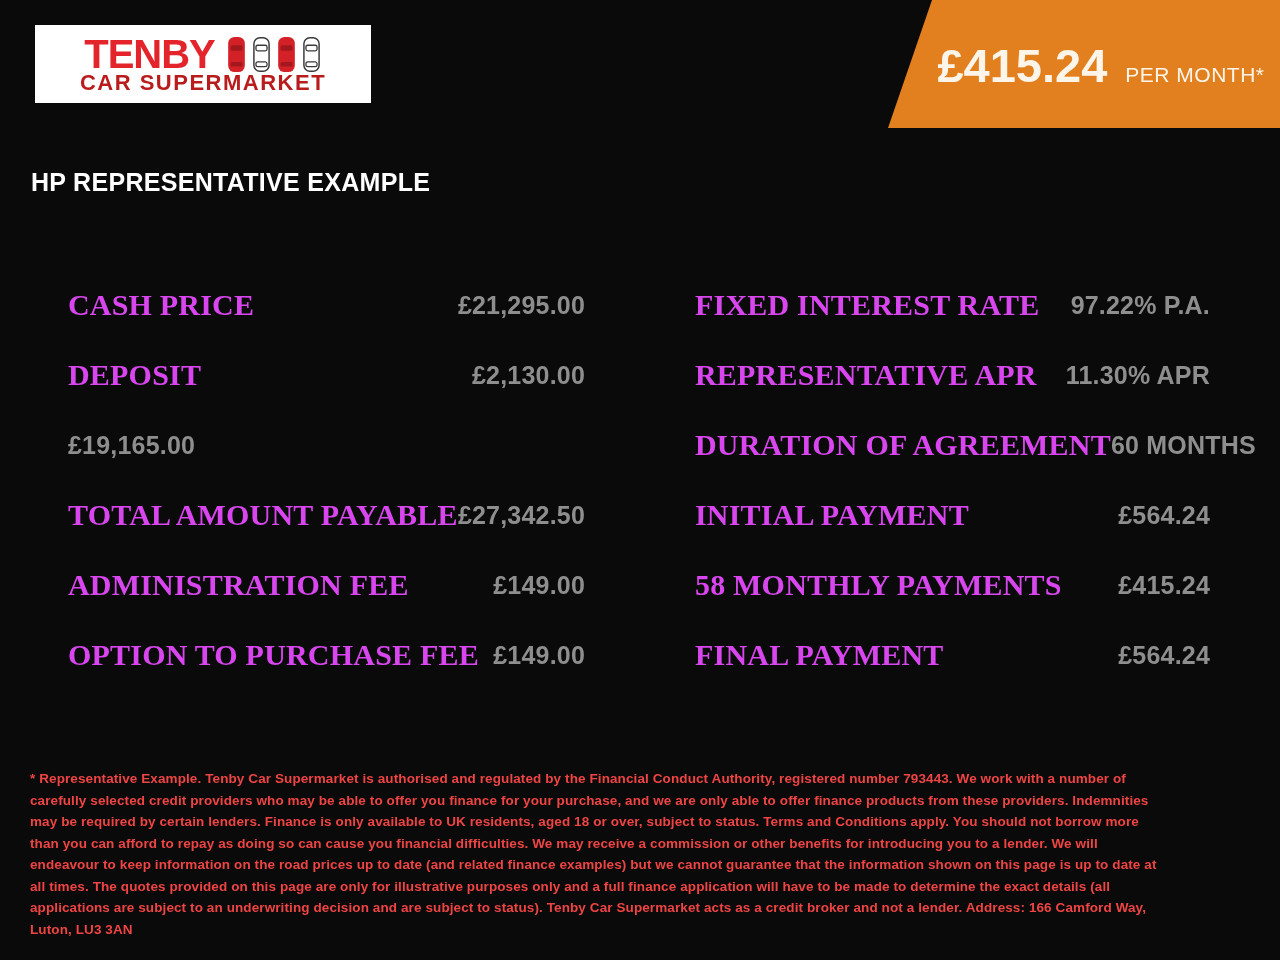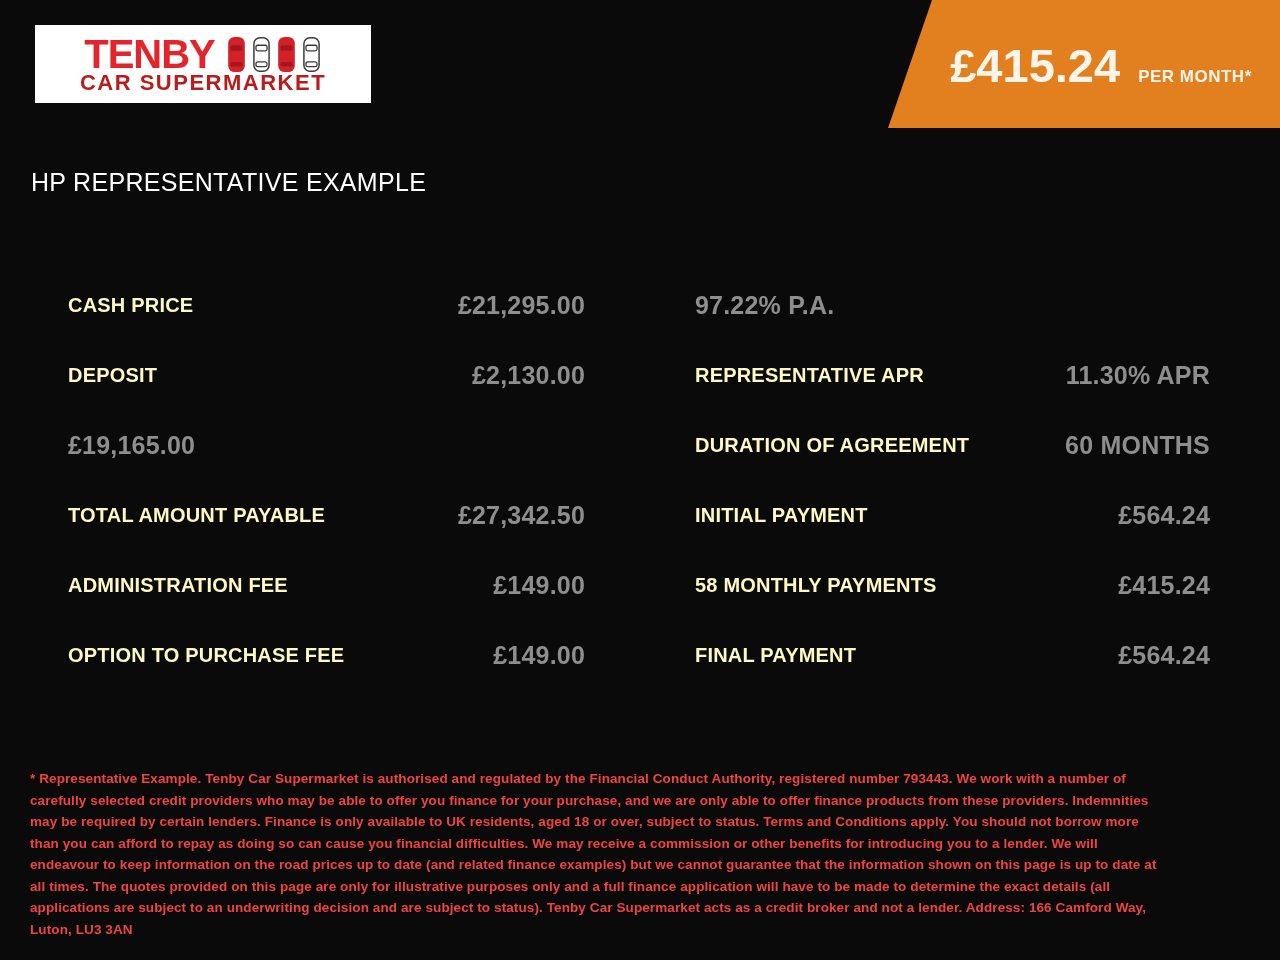--- a/index.html
+++ b/index.html
@@ -30,36 +30,36 @@
   
   .banner{
     position:absolute;top:0;right:0;width:392px;height:128px;
     background:#e2801f;
     clip-path:polygon(44px 0,100% 0,100% 100%,0 100%);
     display:flex;align-items:baseline;justify-content:center;
     gap:18px;padding-left:34px;box-sizing:border-box;
   }
   .banner-inner{display:flex;align-items:baseline;gap:18px;margin-top:38px;}
   .banner-price{font-size:47px;font-weight:700;color:#fdf5e9;letter-spacing:0;}
-  .banner-per{font-size:17px;font-weight:700;color:#fdf5e9;letter-spacing:0.5px;}
+  .banner-per{font-size:21px;font-weight:400;color:#fdf5e9;letter-spacing:0.5px;}
 
   
   .heading{
     position:absolute;left:31px;top:168px;
-    font-size:25px;font-weight:400;color:#ffffff;letter-spacing:0.3px;
+    font-size:25px;font-weight:700;color:#ffffff;letter-spacing:0.3px;
   }
 
   
   .finance-table{
     position:absolute;left:68px;top:270px;width:1142px;
     display:grid;grid-template-columns:517px 515px;column-gap:110px;
   }
   .fcol{display:flex;flex-direction:column;}
   .frow{display:flex;justify-content:space-between;align-items:center;height:70px;}
-  .flabel{font-size:20px;font-weight:700;color:#fef9c3;letter-spacing:0.2px;white-space:nowrap;}
+  .flabel{font-size:30px;font-weight:700;color:#d946ef;letter-spacing:0.2px;white-space:nowrap;font-family:Liberation Serif, serif;}
   .fvalue{font-size:25px;font-weight:700;color:#8e8e8e;letter-spacing:0.2px;white-space:nowrap;}
 
   
   .disclaimer{
     position:absolute;left:30px;top:768px;width:1140px;
     font-size:13.5px;font-weight:700;color:#ef4444;line-height:21.5px;
     letter-spacing:0.1px;
   }
 </style>
 </head>
@@ -126,20 +126,21 @@
           <span class="flabel">ADMINISTRATION FEE</span>
           <span class="fvalue">£149.00</span>
         </div>
         <div class="frow">
           <span class="flabel">OPTION TO PURCHASE FEE</span>
           <span class="fvalue">£149.00</span>
         </div>
       </div>
     <div class="fcol">
         <div class="frow">
+          <span class="flabel">FIXED INTEREST RATE</span>
           <span class="fvalue">97.22% P.A.</span>
         </div>
         <div class="frow">
           <span class="flabel">REPRESENTATIVE APR</span>
           <span class="fvalue">11.30% APR</span>
         </div>
         <div class="frow">
           <span class="flabel">DURATION OF AGREEMENT</span>
           <span class="fvalue">60 MONTHS</span>
         </div>

